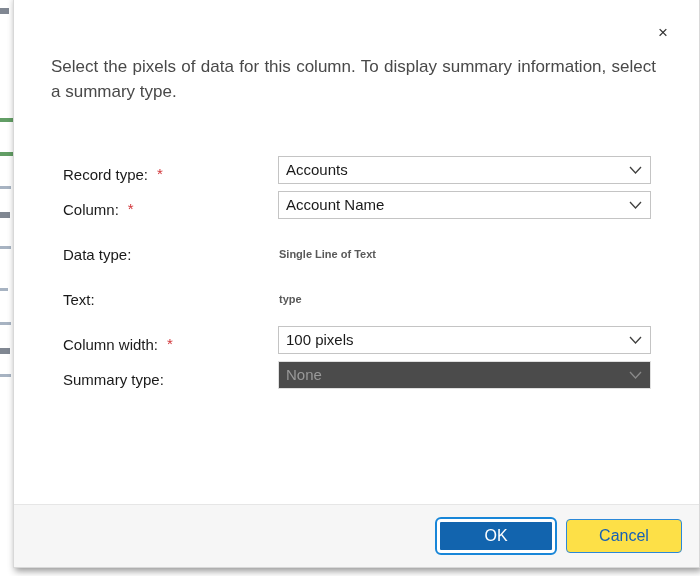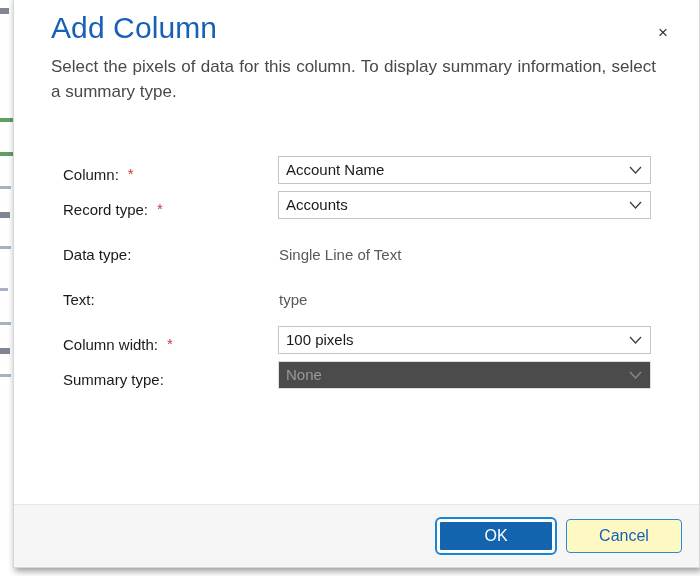--- a/index.html
+++ b/index.html
@@ -167,23 +167,24 @@
     align-items: center;
     pointer-events: none;
   }
   .dd-chev svg { display: block; }
 
   .static-val {
     position: absolute;
     left: 265px;
     top: 50%;
     transform: translateY(-50%);
-    font-size: 15px;
+    font-size: 11px;
     color: #595959;
     white-space: nowrap;
+    font-weight: bold;
   }
 
   
   .dlg-footer {
     flex: 0 0 auto;
     height: 63px;
     background: #f6f6f6;
     border-top: 1px solid #e6e6e6;
     display: flex;
     align-items: center;
@@ -205,21 +206,21 @@
     background: #1264ae;
     color: #ffffff;
     border: 3px solid #ffffff;
     outline: 2px solid #1886d8;
     outline-offset: 0;
     padding: 0 10px;
     height: 34px;
     min-width: 118px;
   }
   #cancel-btn {
-    background: #fef9c3;
+    background: #fde047;
     color: #1660b6;
     border: 1px solid #2b88d8;
     padding: 0 10px;
     min-width: 116px;
     height: 34px;
   }
 </style>
 </head>
 <body>
 
@@ -235,58 +236,57 @@
   <div class="bg-line dark" style="top:348px; width:10px;"></div>
   <div class="bg-line" style="top:374px; width:11px;"></div>
 </div>
 
 <div id="dialog">
 
   <div class="dlg-body">
 
     <button id="close-btn">×</button>
 
-    <div id="dlg-title">Add Column</div>
 
     <div id="dlg-desc">Select the pixels of data for this column. To display summary information, select a summary type.</div>
 
     <div id="form">
+
+      <div class="row">
+        <div class="lbl">
+          <span>Record type:</span><span class="req">*</span>
+        </div>
+        <div class="field dd-wrap">
+          <select class="dd">
+            <option>Accounts</option>
+          </select>
+          <span class="dd-chev">
+            <svg width="13" height="9" viewBox="0 0 13 9">
+                <path d="M1 1 L6.5 7 L12 1" stroke="#40403f" stroke-width="1.3" fill="none"></path>
+              </svg>
+          </span>
+        </div>
+      </div>
 
       <div class="row">
         <div class="lbl">
           <span>Column:</span><span class="req">*</span>
         </div>
         <div class="field dd-wrap">
           <select class="dd">
             <option>Account Name</option>
           </select>
           <span class="dd-chev">
             <svg width="13" height="9" viewBox="0 0 13 9">
                 <path d="M1 1 L6.5 7 L12 1" stroke="#40403f" stroke-width="1.3" fill="none"></path>
               </svg>
           </span>
         </div>
       </div>
 
-      <div class="row">
-        <div class="lbl">
-          <span>Record type:</span><span class="req">*</span>
-        </div>
-        <div class="field dd-wrap">
-          <select class="dd">
-            <option>Accounts</option>
-          </select>
-          <span class="dd-chev">
-            <svg width="13" height="9" viewBox="0 0 13 9">
-                <path d="M1 1 L6.5 7 L12 1" stroke="#40403f" stroke-width="1.3" fill="none"></path>
-              </svg>
-          </span>
-        </div>
-      </div>
-
       <div class="row gap-before">
         <div class="lbl">
           <span>Data type:</span>
         </div>
         <div class="static-val">Single Line of Text</div>
       </div>
 
       <div class="row gap-before">
         <div class="lbl">
           <span>Text:</span>

